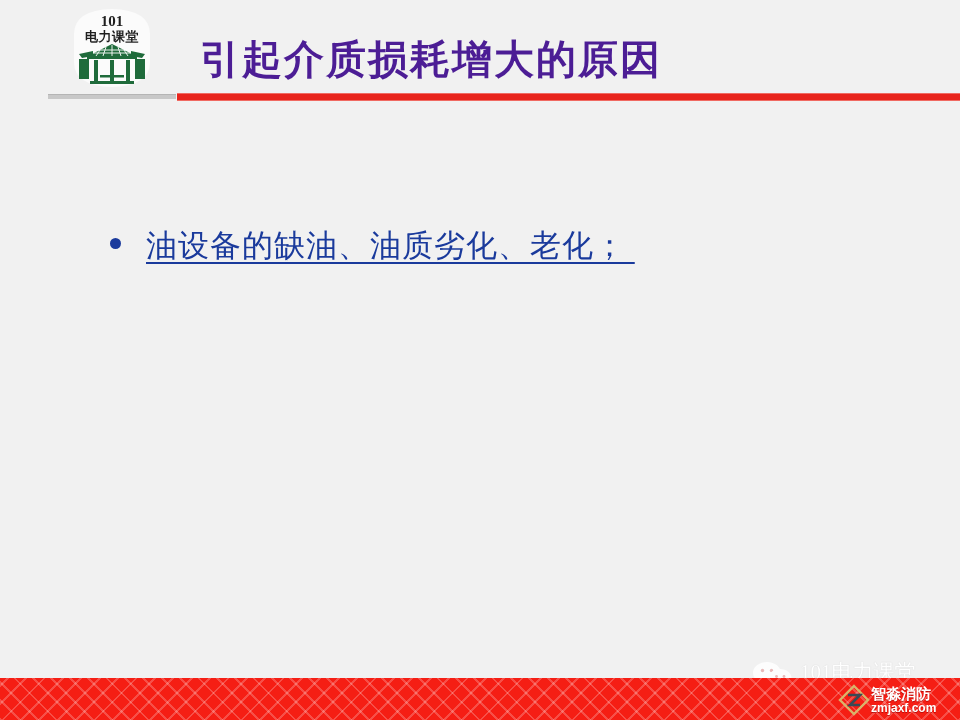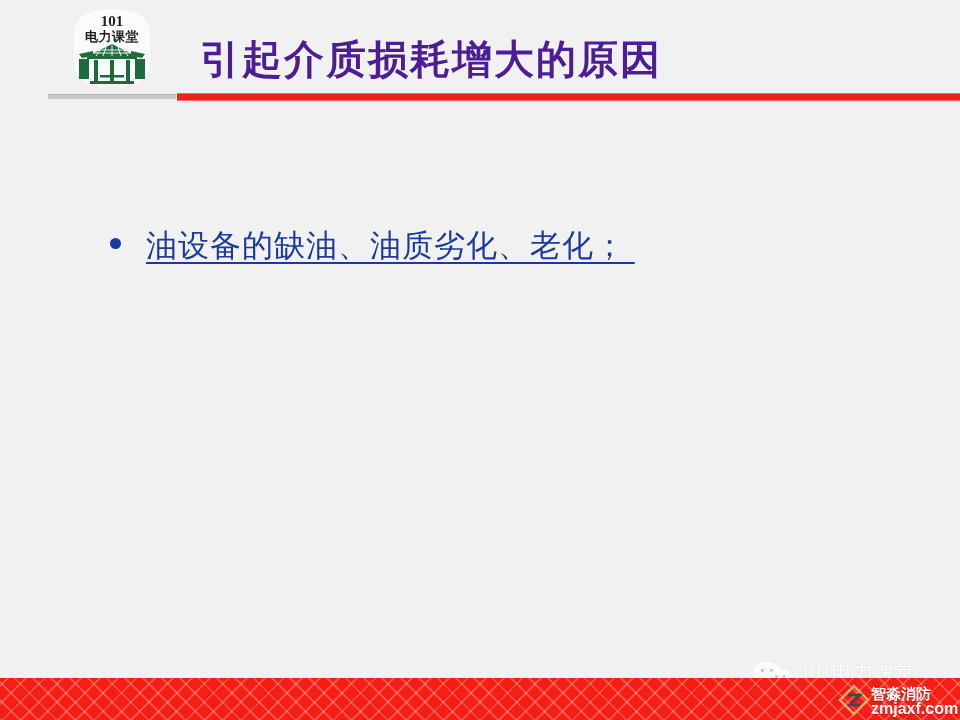--- a/index.html
+++ b/index.html
@@ -181,21 +181,21 @@
     font-size: 15px;
     line-height: 16px;
     font-weight: 700;
     color: #ffffff;
     letter-spacing: 0px;
     white-space: nowrap;
     text-shadow: 0 1px 0 rgba(150,0,0,0.6);
   }
   #wm-url {
     font-family: "Liberation Sans", "DejaVu Sans", sans-serif;
-    font-size: 16px;
+    font-size: 12px;
     line-height: 13px;
     font-weight: 700;
     color: #ffffff;
     letter-spacing: 0px;
     white-space: nowrap;
     text-shadow: 0 1px 0 rgba(150,0,0,0.6);
   }
 </style>
 </head>
 <body>

